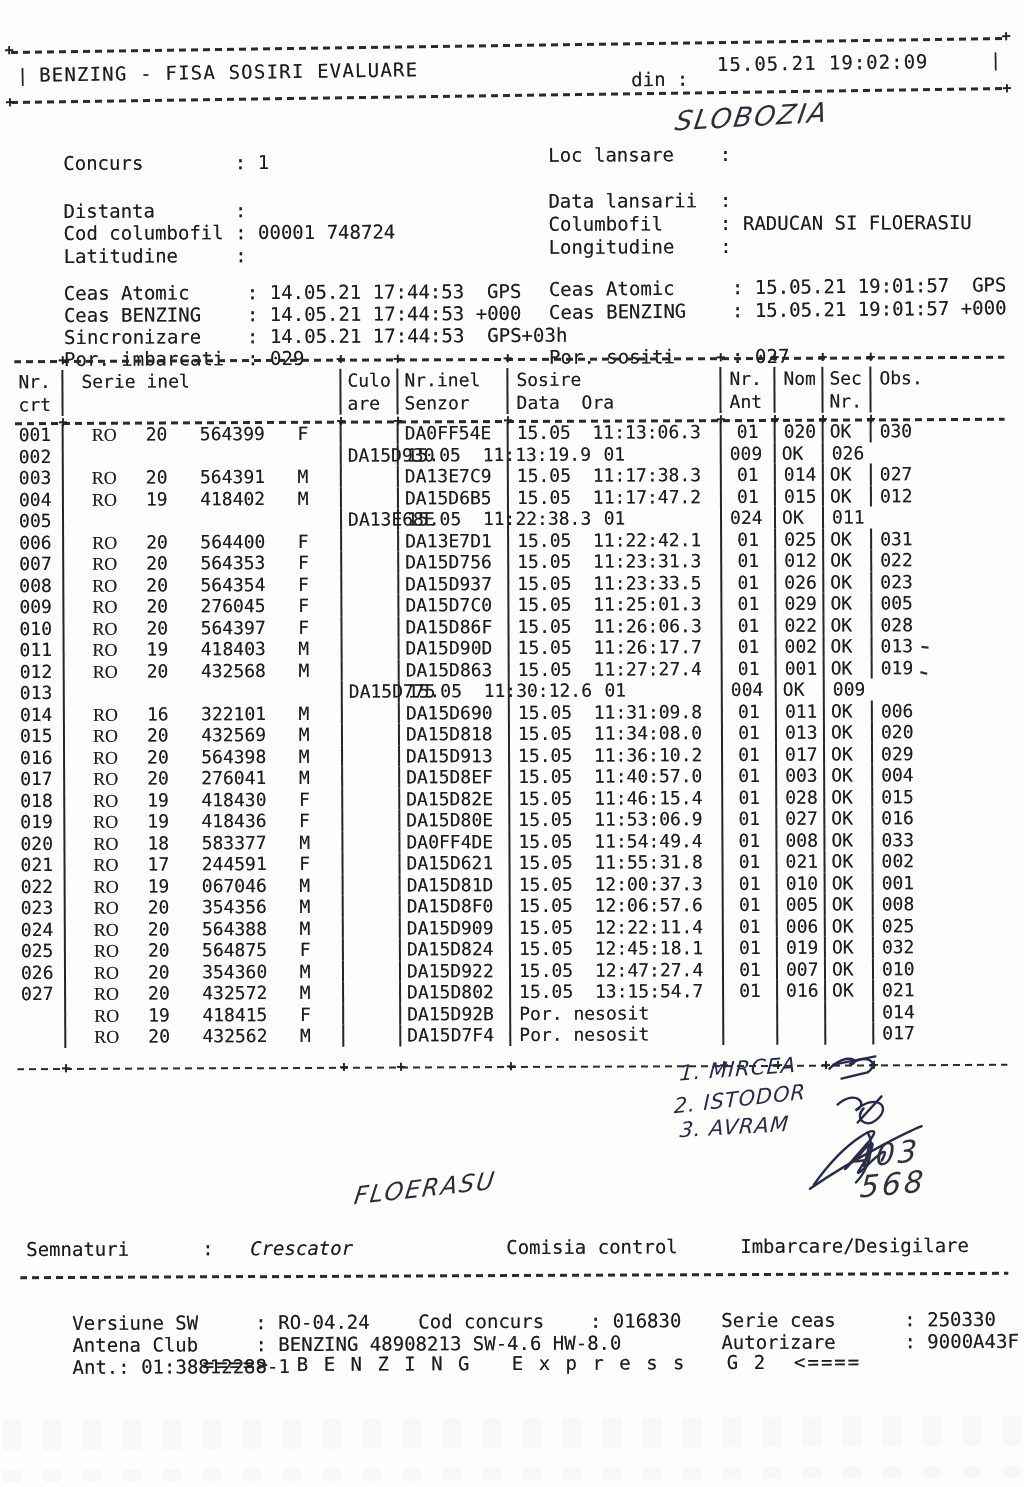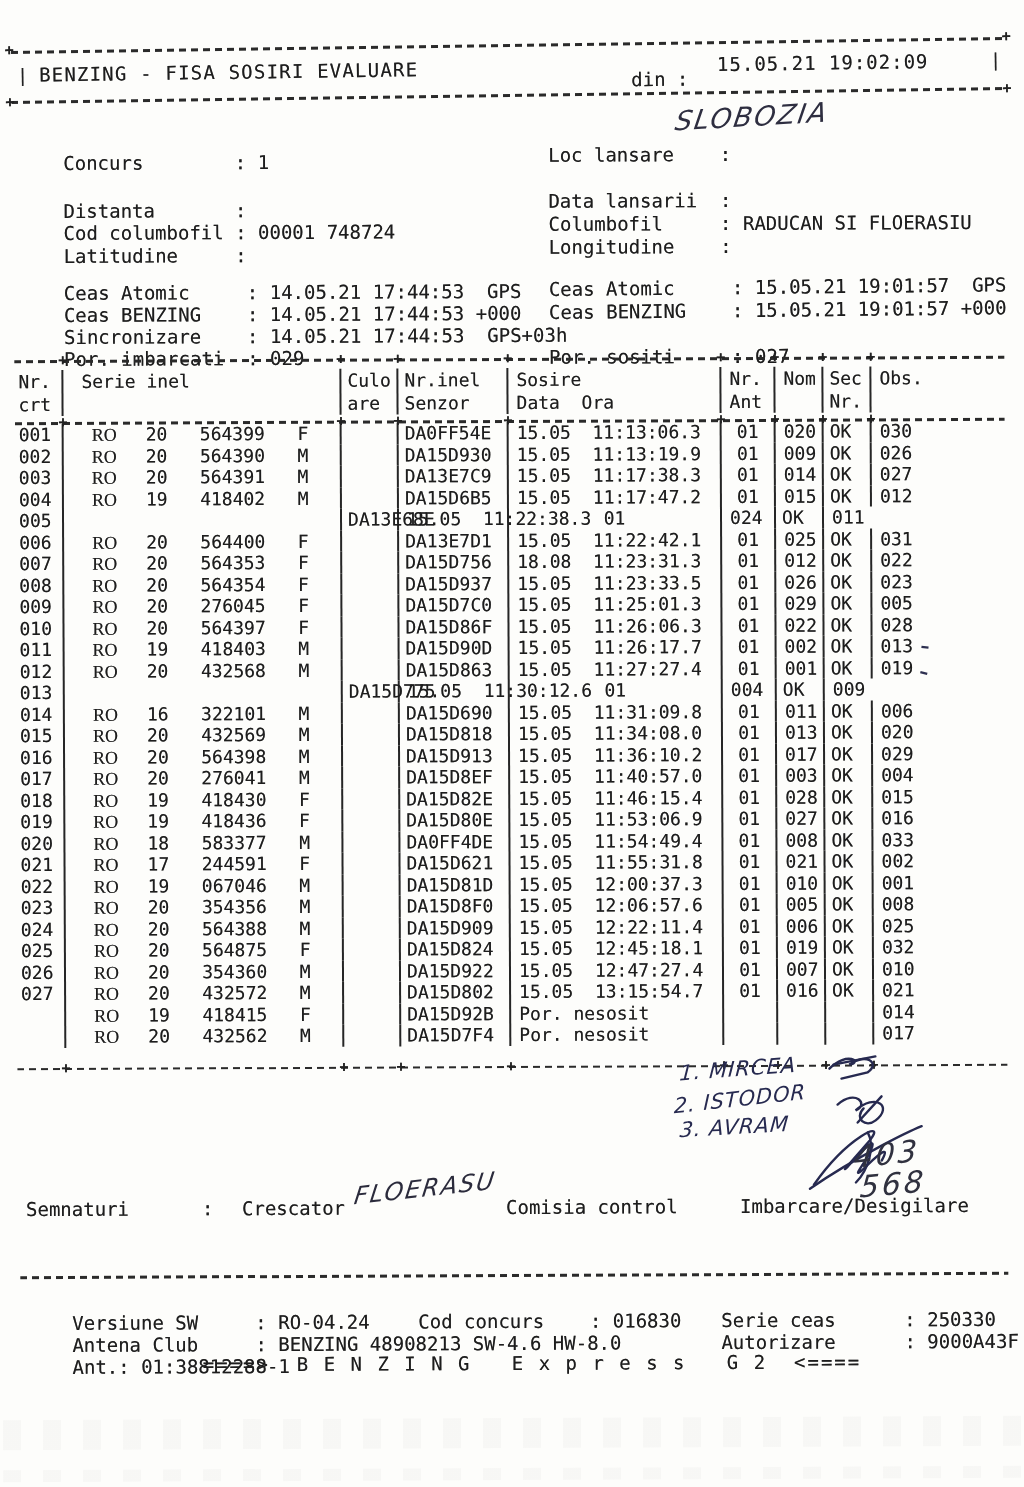--- a/index.html
+++ b/index.html
@@ -61,21 +61,21 @@
   #hw-n1{left:678px;top:1058px;transform:rotate(-4deg) skewX(-8deg);}
   #hw-n2{left:672px;top:1088px;transform:rotate(-6deg) skewX(-8deg);}
   #hw-n3{left:678px;top:1116px;transform:rotate(-3deg) skewX(-8deg);}
   .hw-num{font-size:30px;color:#30313f;letter-spacing:3px;}
   #hw-403{left:852px;top:1138px;transform:rotate(-6deg) skewX(-10deg);}
   #hw-568{left:858px;top:1168px;transform:rotate(-5deg) skewX(-10deg);}
   #hw-cresc{left:352px;top:1174px;font-size:24px;color:#2b2b3c;transform:rotate(-6deg) skewX(-14deg);}
   #sig-svg{position:absolute;left:770px;top:1036px;}
   
   #semnaturi{position:absolute;top:1196px;left:0;width:1024px;font-size:19px;}
-  #semnaturi span{position:absolute;white-space:pre;}
+  #semnaturi span{position:absolute;white-space:pre;margin-top:40px;}
   #footer-banner{position:absolute;left:200px;top:1352px;font-size:19px;letter-spacing:2px;white-space:pre;}
   .noise{position:absolute;left:0;width:1024px;opacity:.05;pointer-events:none;
     background:repeating-linear-gradient(90deg,#888 0 18px,transparent 18px 40px);}
 </style>
 </head>
 <body>
 
 <div id="sheet">
 
   <div id="headerbox">
@@ -171,21 +171,20 @@
       <div class="c p6">DA0FF54E</div>
       <div class="c p8">15.05  11:13:06.3</div>
       <div class="c antc">01</div>
       <div class="c p8">020</div>
       <div class="c p6">OK</div>
       <div class="c p8 last"><span>030</span><span class="mkslot"></span></div>
     </div>
 
     <div class="tgrid trow">
       <div class="c p4">002</div>
-      <div class="c serie"><span class="s-ser">RO</span><span class="s-yr">20</span><span class="s-ring">564390</span><span class="s-sex">M</span></div>
       <div class="c"></div>
       <div class="c p6">DA15D930</div>
       <div class="c p8">15.05  11:13:19.9</div>
       <div class="c antc">01</div>
       <div class="c p8">009</div>
       <div class="c p6">OK</div>
       <div class="c p8 last"><span>026</span><span class="mkslot"></span></div>
     </div>
 
     <div class="tgrid trow">
@@ -233,21 +232,21 @@
       <div class="c p8">025</div>
       <div class="c p6">OK</div>
       <div class="c p8 last"><span>031</span><span class="mkslot"></span></div>
     </div>
 
     <div class="tgrid trow">
       <div class="c p4">007</div>
       <div class="c serie"><span class="s-ser">RO</span><span class="s-yr">20</span><span class="s-ring">564353</span><span class="s-sex">F</span></div>
       <div class="c"></div>
       <div class="c p6">DA15D756</div>
-      <div class="c p8">18.08  11:23:31.3</div>
+      <div class="c p8">15.05  11:23:31.3</div>
       <div class="c antc">01</div>
       <div class="c p8">012</div>
       <div class="c p6">OK</div>
       <div class="c p8 last"><span>022</span><span class="mkslot"></span></div>
     </div>
 
     <div class="tgrid trow">
       <div class="c p4">008</div>
       <div class="c serie"><span class="s-ser">RO</span><span class="s-yr">20</span><span class="s-ring">564354</span><span class="s-sex">F</span></div>
       <div class="c"></div>
@@ -538,21 +537,21 @@
       <path d="M96,98 C104,112 96,136 84,148"></path>
     </g>
   </svg>
 
   <div id="hw-403" class="hand hw-num">403</div>
   <div id="hw-568" class="hand hw-num">568</div>
 
   <div id="semnaturi">
     <span style="left:24px;">Semnaturi</span>
     <span style="left:200px;">:</span>
-    <span style="left:240px;">Crescator</span>
+    <span style="left:248px;font-style:italic;">Crescator</span>
     <span style="left:504px;">Comisia control</span>
     <span style="left:738px;">Imbarcare/Desigilare</span>
   </div>
   <div id="hw-cresc" class="hand">FLOERASU</div>
 
   <div class="dash" style="top:1274px;left:18px;width:988px;"></div>
 
   <div class="kv" style="left:24px;top:1288px;">
     <span class="lbl w16">Versiune SW</span>: <span class="val">RO-04.24</span></div>
   <div class="kv" style="left:370px;top:1288px;">

